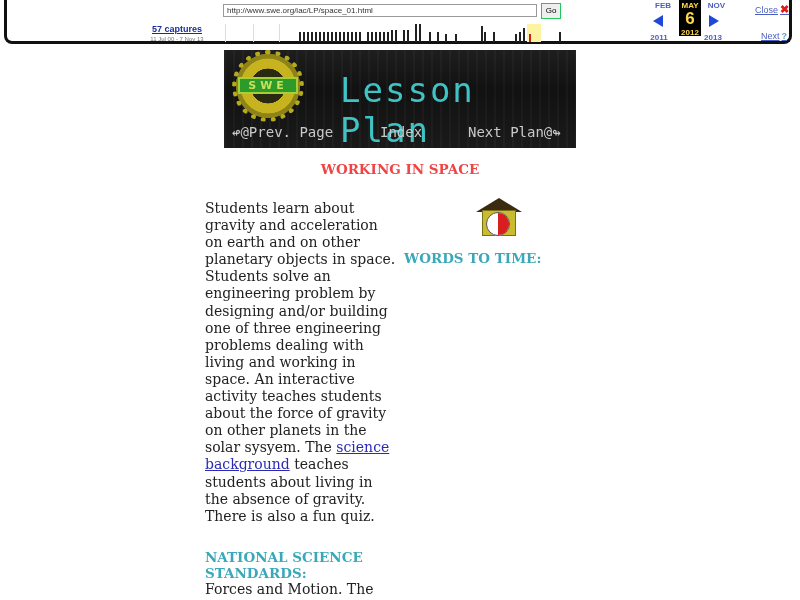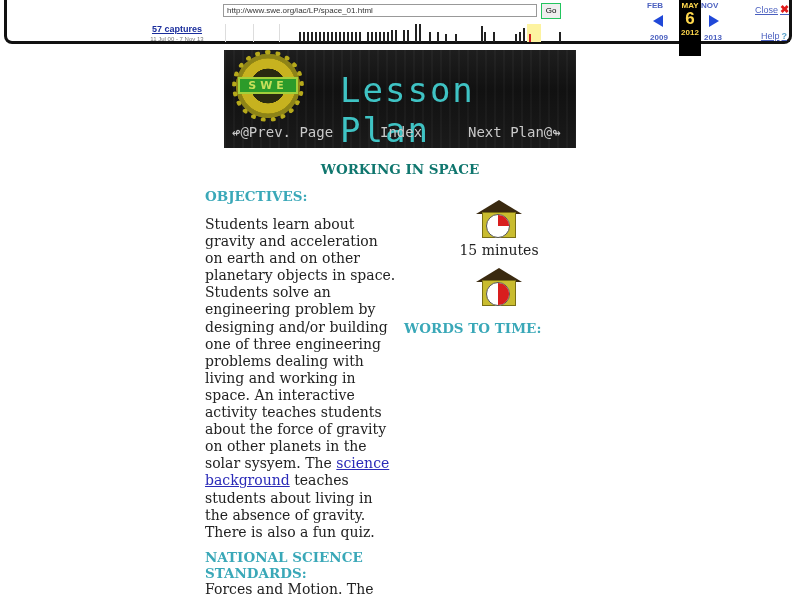--- a/index.html
+++ b/index.html
@@ -27,23 +27,23 @@
     }
     .wb-go {
       position: absolute; left: 534px; top: 3px; width: 20px; height: 16px;
       border: 1px solid #22c55e; background: #eee; font-size: 8px; text-align: center; line-height: 14px; box-sizing: border-box;
     }
     .wb-spark { position: absolute; left: 210px; top: 24px; width: 420px; height: 18px; }
     .wb-spark .yr { position: absolute; top: 0; width: 1px; height: 18px; background: #ddd; }
     .wb-spark .bar { position: absolute; bottom: 0; width: 1.5px; background: #222; }
     .wb-spark .hl { position: absolute; left: 310px; top: 0; width: 14px; height: 18px; background: #fdf3a0; }
     .wb-months { position: absolute; left: 636px; top: 0; width: 92px; height: 44px; }
-    .wb-mo { position: absolute; top: 1px; font-size: 8px; font-weight: bold; color: #4a5fbf; width: 24px; text-align: left; }
+    .wb-mo { position: absolute; top: 1px; font-size: 8px; font-weight: bold; color: #4a5fbf; width: 24px; text-align: right; }
     .wb-yr { position: absolute; bottom: 2px; font-size: 8px; font-weight: bold; color: #4a5fbf; width: 24px; text-align: center; }
-    .wb-cur { position: absolute; left: 36px; top: 0; width: 22px; height: 56px; background: #000; }
+    .wb-cur { position: absolute; left: 36px; top: 0; width: 22px; height: 36px; background: #000; }
     .wb-cur .m { color: #ffd84d; font-size: 8px; font-weight: bold; text-align: center; margin-top: 1px; }
     .wb-cur .d { color: #ffd84d; font-size: 17px; font-weight: bold; text-align: center; line-height: 18px; }
     .wb-cur .y { color: #ffd84d; font-size: 8px; font-weight: bold; text-align: center; }
     .arr-l { position: absolute; left: 10px; top: 15px; width: 0; height: 0; border-top: 6px solid transparent; border-bottom: 6px solid transparent; border-right: 10px solid #2048d8; }
     .arr-r { position: absolute; left: 66px; top: 15px; width: 0; height: 0; border-top: 6px solid transparent; border-bottom: 6px solid transparent; border-left: 10px solid #2048d8; }
     .wb-close { position: absolute; left: 748px; top: 3px; font-size: 9px; color: #4a5fbf; text-decoration: underline; }
     .wb-close .x { color: #e01c1c; font-weight: bold; text-decoration: none; font-size: 11px; margin-left: 2px; }
     .wb-help { position: absolute; left: 754px; top: 31px; font-size: 9px; color: #4a5fbf; text-decoration: underline; }
     .wb-help .q { color: #5aa0c8; font-weight: bold; text-decoration: none; margin-left: 2px; }
 
@@ -63,27 +63,27 @@
     .gear-ring { position: absolute; left: 8px; top: 0; width: 72px; height: 72px; border: 5px dotted #b6a91b; border-radius: 50%; box-sizing: border-box; }
     .swe-box { position: absolute; left: 14px; top: 27px; width: 60px; height: 17px; background: #2c9b2a; border: 2px solid #a3d03a; box-sizing: border-box;
       color: #c8e05a; font-family: "DejaVu Sans", sans-serif; font-weight: bold; font-size: 11px; text-align: center; line-height: 13px; letter-spacing: 4px; }
     .banner-title { position: absolute; left: 116px; top: 20px; font-family: "DejaVu Sans Mono", monospace; font-size: 34px; color: #3fc3c4; letter-spacing: 2px; }
     .banner-nav { position: absolute; top: 74px; font-family: "DejaVu Sans Mono", monospace; font-size: 14px; color: #c9c9c9; }
     .nav-prev { left: 8px; }
     .nav-index { left: 156px; }
     .nav-next { left: 244px; }
 
     
-    .page-title { position: absolute; left: 0; width: 800px; top: 161px; text-align: center; font-weight: bold; font-size: 13.5px; color: #0f766e; }
+    .page-title { position: absolute; left: 0; width: 800px; top: 161px; text-align: center; font-weight: bold; font-size: 13.5px; color: #ef4444; }
     .col-left { position: absolute; left: 205px; top: 188px; width: 192px; }
     .col-right { position: absolute; left: 404px; top: 188px; width: 180px; }
     .heading { color: #3aa8b8; font-weight: bold; font-size: 13.5px; line-height: 16px; margin: 0; }
     .body-text { font-size: 14px; line-height: 17.1px; color: #222; margin: 12px 0 0 0; }
     .body-text a { color: #2a2ab8; text-decoration: underline; }
-    .heading.nss { margin-top: 8px; }
+    .heading.nss { margin-top: 24px; }
     .std-text { font-size: 14px; line-height: 17px; color: #222; margin: 0; }
 
     .clock-wrap { text-align: center; width: 190px; margin-left: 0; }
     .clock { position: relative; width: 46px; height: 40px; margin: 0 auto; }
     .roof { position: absolute; left: 0; top: 0; width: 0; height: 0; border-left: 23px solid transparent; border-right: 23px solid transparent; border-bottom: 14px solid #3a2a10; }
     .house { position: absolute; left: 6px; top: 12px; width: 34px; height: 26px; background: #c9bc2f; border: 1px solid #7a6f14; box-sizing: border-box; }
     .face { position: absolute; left: 10px; top: 14px; width: 24px; height: 24px; border-radius: 50%; background: #fff; border: 1px solid #555; box-sizing: border-box; overflow: hidden; }
     .face .q { position: absolute; left: 11px; top: 0; width: 12px; height: 11px; background: #d81e1e; border-top-right-radius: 12px; }
     .face .h { position: absolute; left: 11px; top: 0; width: 12px; height: 22px; background: #d81e1e; border-radius: 0 12px 12px 0; }
     .minutes { font-size: 14px; color: #222; margin-top: 2px; }
@@ -142,64 +142,53 @@
     <div class="bar" style="left:276px;height:10px"></div>
     <div class="bar" style="left:298px;height:8px"></div>
     <div class="bar" style="left:302px;height:10px"></div>
     <div class="bar" style="left:306px;height:14px"></div>
     <div class="bar" style="left:312px;height:8px;background:#d02020"></div>
     <div class="bar" style="left:342px;height:10px"></div>
   </div>
   <div class="wb-months">
     <div class="wb-mo" style="left:4px">FEB</div>
     <div class="arr-l"></div>
-    <div class="wb-yr" style="left:4px">2009</div>
+    <div class="wb-yr" style="left:4px">2011</div>
     <div class="wb-cur">
       <div class="m">MAY</div>
       <div class="d">6</div>
       <div class="y">2012</div>
     </div>
     <div class="wb-mo" style="left:58px">NOV</div>
     <div class="arr-r"></div>
     <div class="wb-yr" style="left:58px">2013</div>
   </div>
   <div class="wb-close"><span>Close</span><span class="x">✖</span></div>
-  <div class="wb-help"><span>Help</span><span class="q">?</span></div>
+  <div class="wb-help"><span>Next</span><span class="q">?</span></div>
 </div>
 
 <div class="banner">
   <div class="gear"></div>
   <div class="gear-ring"></div>
   <div class="swe-box">SWE</div>
   <div class="banner-title">Lesson Plan</div>
   <div class="banner-nav nav-prev"><span>↫@</span><span>Prev. Page</span></div>
   <div class="banner-nav nav-index">Index</div>
   <div class="banner-nav nav-next"><span>Next Plan</span><span>@↬</span></div>
 </div>
 
 <div class="page-title">WORKING IN SPACE</div>
 
 <div class="col-left">
-  <h3 class="heading">OBJECTIVES:</h3>
   <p class="body-text"><span>Students learn about gravity and acceleration on earth and on other planetary objects in space. Students solve an engineering problem by designing and/or building one of three engineering problems dealing with living and working in space. An interactive activity teaches students about the force of gravity on other planets in the solar sysyem. The </span><a>science background</a><span> teaches students about living in the absence of gravity. There is also a fun quiz.</span></p>
   <h3 class="heading nss">NATIONAL SCIENCE STANDARDS:</h3>
   <p class="std-text">Forces and Motion. The</p>
 </div>
 
 <div class="col-right">
-  <div class="clock-wrap" style="margin-top:12px">
-    <div class="clock">
-      <div class="roof"></div>
-      <div class="house"></div>
-      <div class="face">
-          <div class="q"></div>
-        </div>
-    </div>
-    <div class="minutes">15 minutes</div>
-  </div>
   <div class="clock-wrap" style="margin-top:10px">
     <div class="clock">
       <div class="roof"></div>
       <div class="house"></div>
       <div class="face">
           <div class="h"></div>
         </div>
     </div>
   </div>
   <h3 class="heading" style="margin-top:12px">WORDS TO TIME:</h3>

